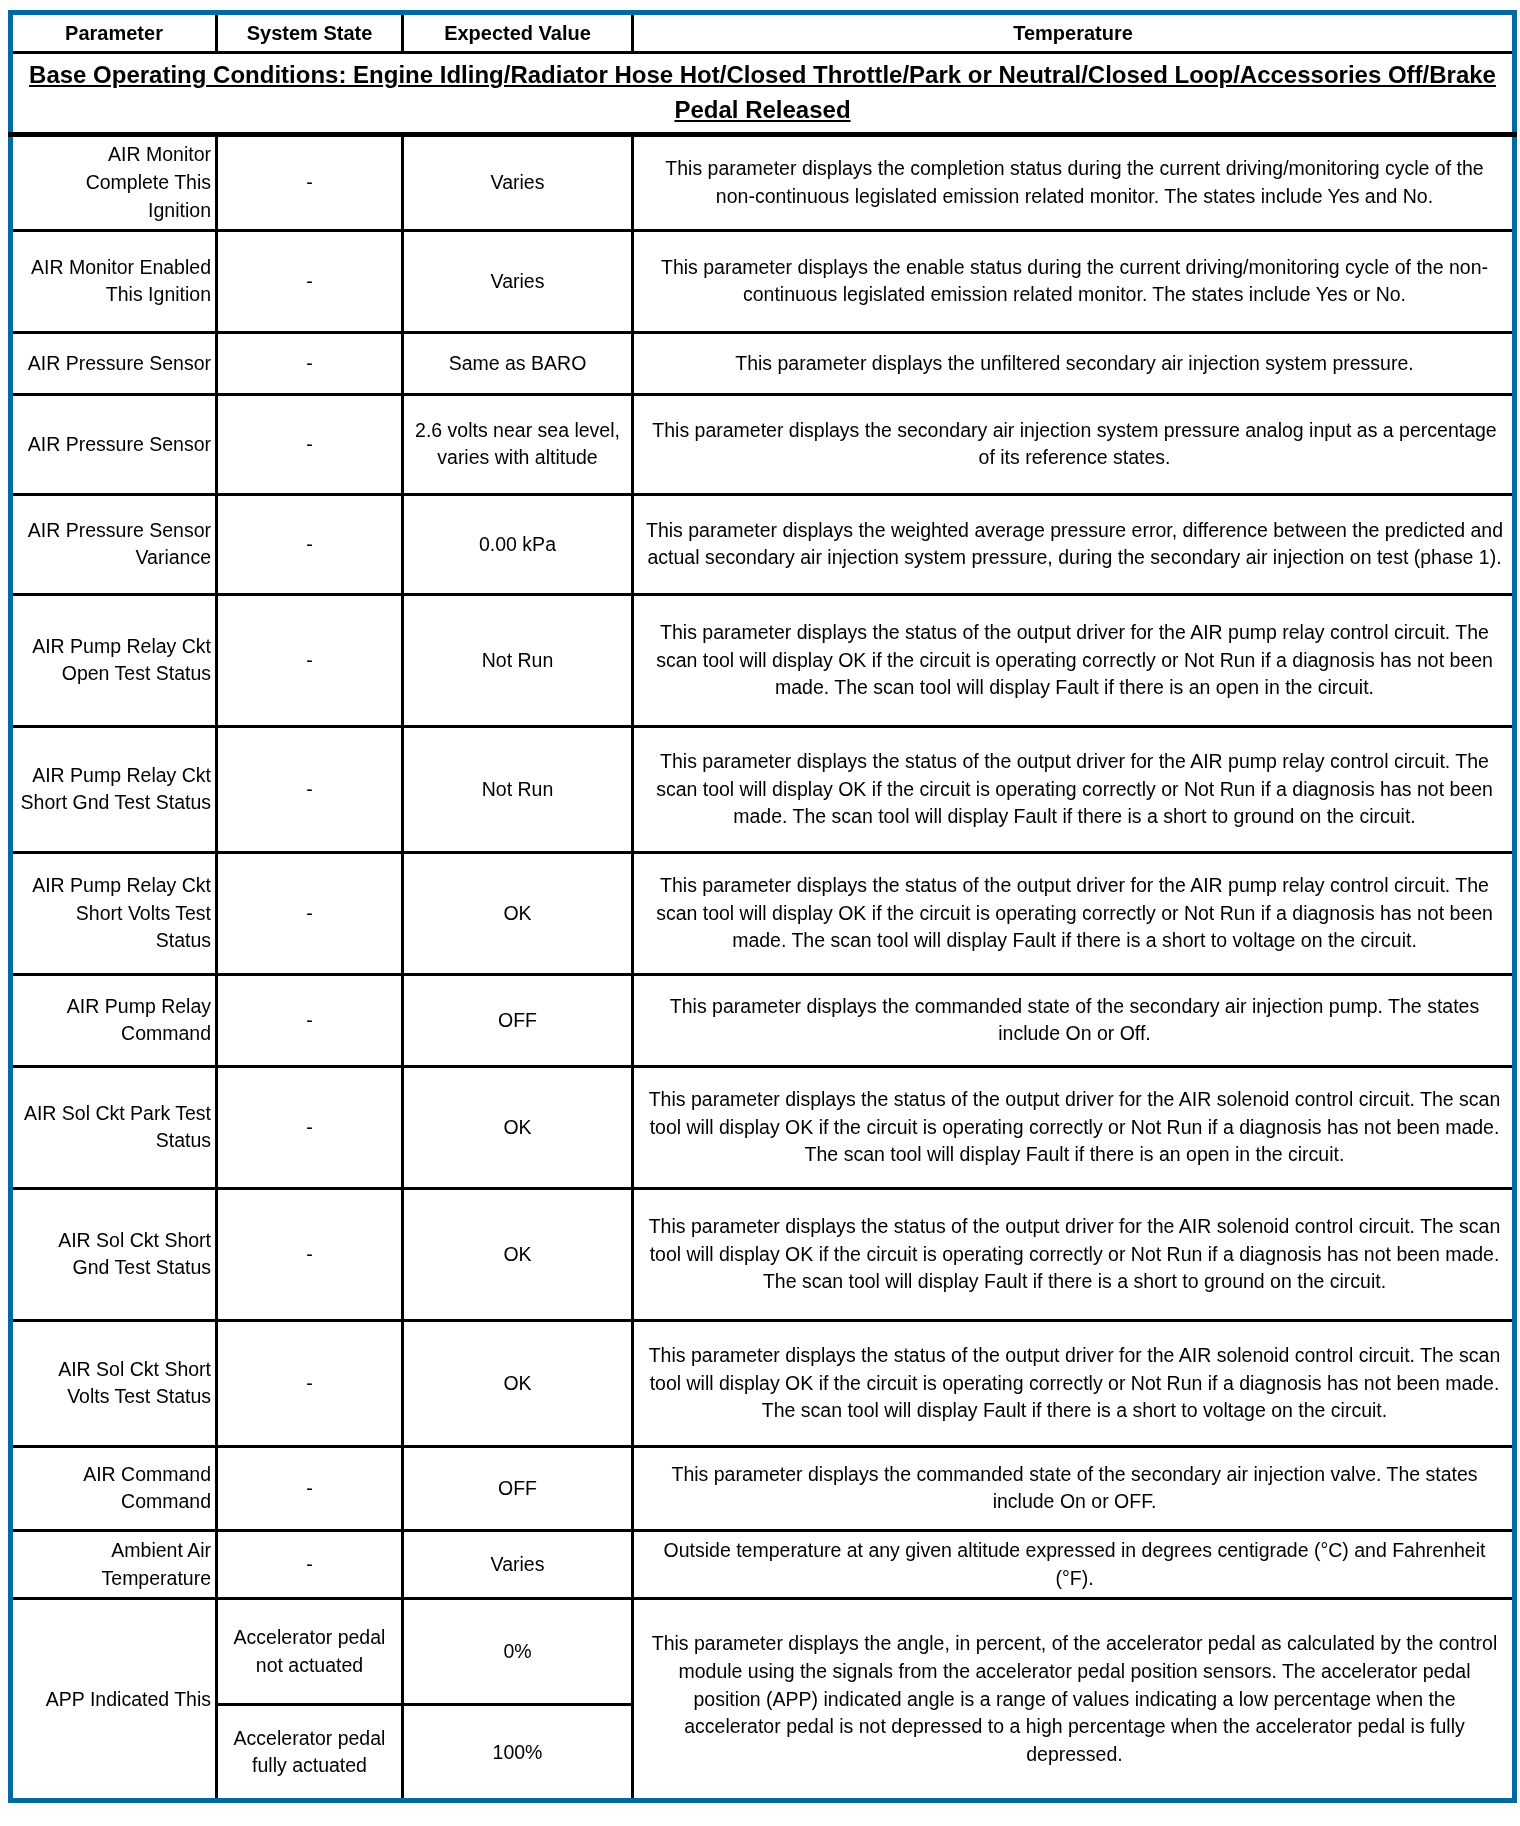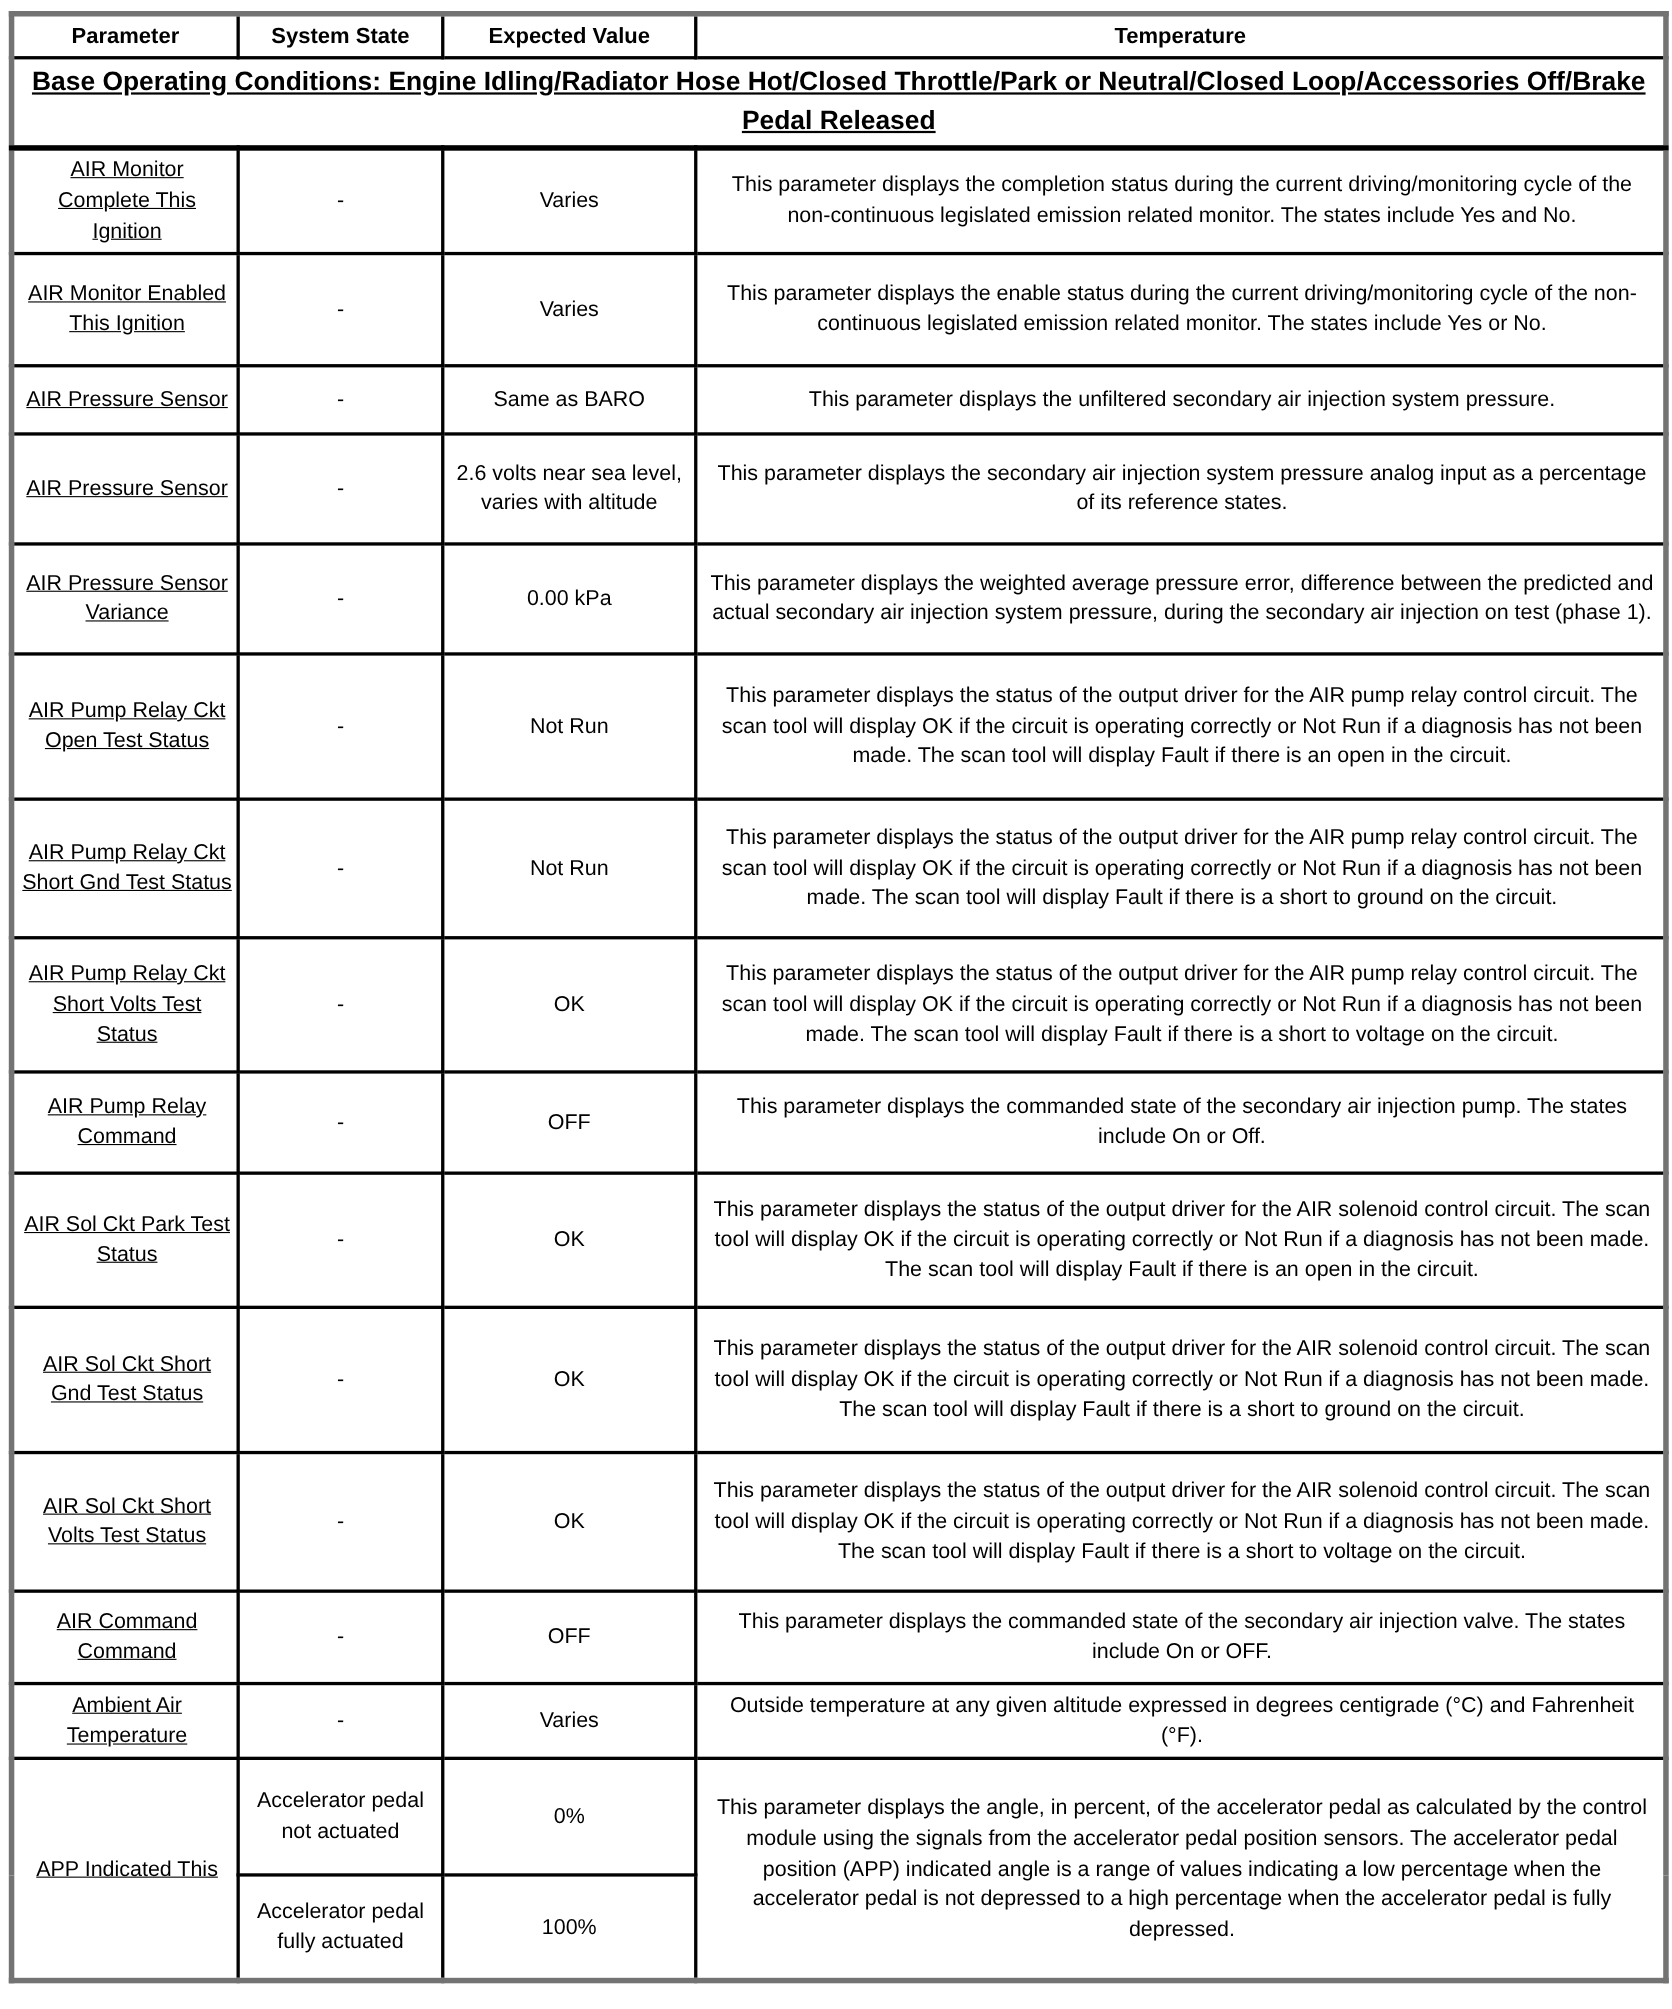--- a/index.html
+++ b/index.html
@@ -7,21 +7,21 @@
     width: 1520px; height: 1826px;
     background: #ffffff;
     color: #000000;
     font-family: "Liberation Sans", sans-serif;
   }
   table.spec {
     border-collapse: collapse;
     table-layout: fixed;
     width: 1504px;
     margin: 10px 0 0 8px;
-    border: 5px solid #737373;
+    border: 5px solid #0369a1;
   }
   th, td {
     border: 3px solid #000;
     font-size: 19.5px;
     line-height: 1.42;
     vertical-align: middle;
     overflow: hidden;
     word-wrap: break-word;
   }
   th {
@@ -33,23 +33,22 @@
   td.banner {
     font-weight: bold;
     font-size: 24px;
     text-align: center;
     padding: 4px 8px;
     border-bottom: 5px solid #000;
     line-height: 1.45;
     text-decoration: underline;
   }
   td.param {
-    text-align: center;
+    text-align: right;
     padding: 4px 4px 4px 7px;
-    text-decoration: underline;
   }
   td.state, td.expected {
     text-align: center;
     padding: 4px 10px;
   }
   td.desc {
     text-align: center;
     padding: 5px 8px 5px 11px;
   }
 </style>

